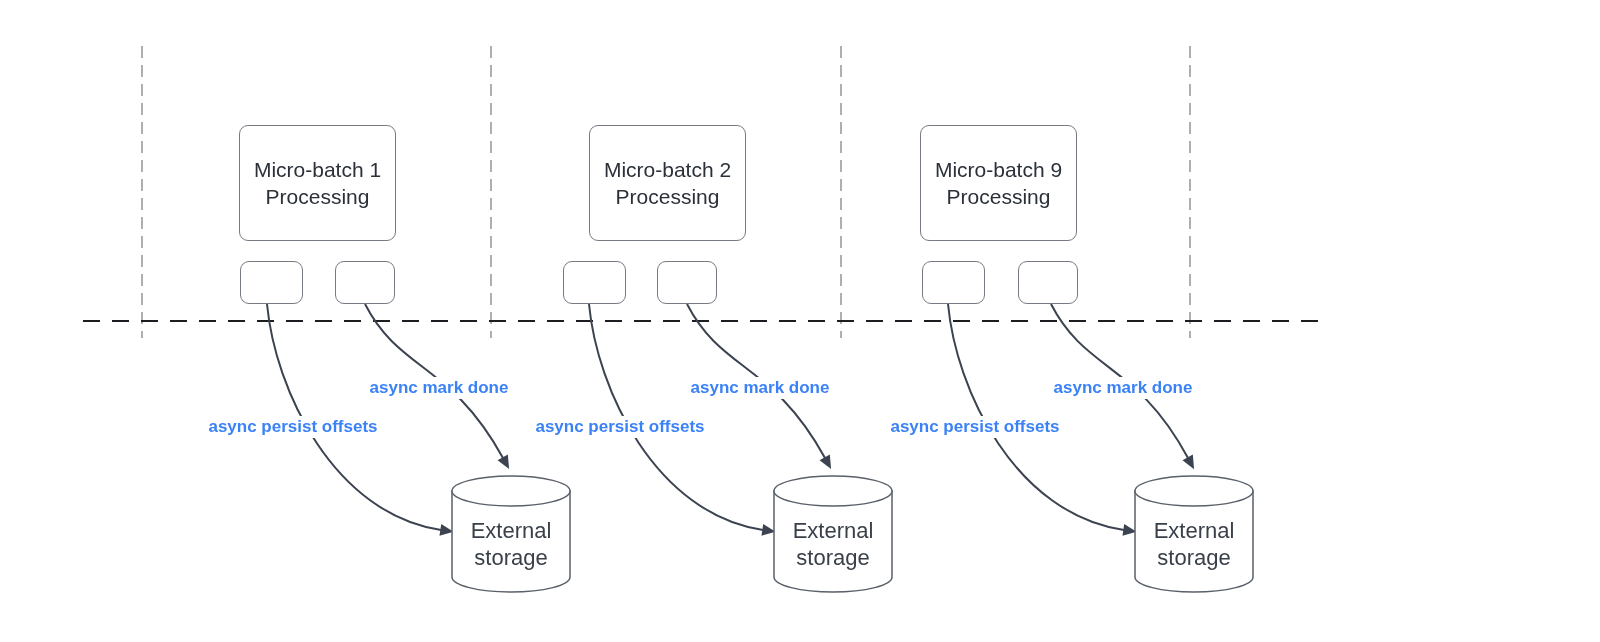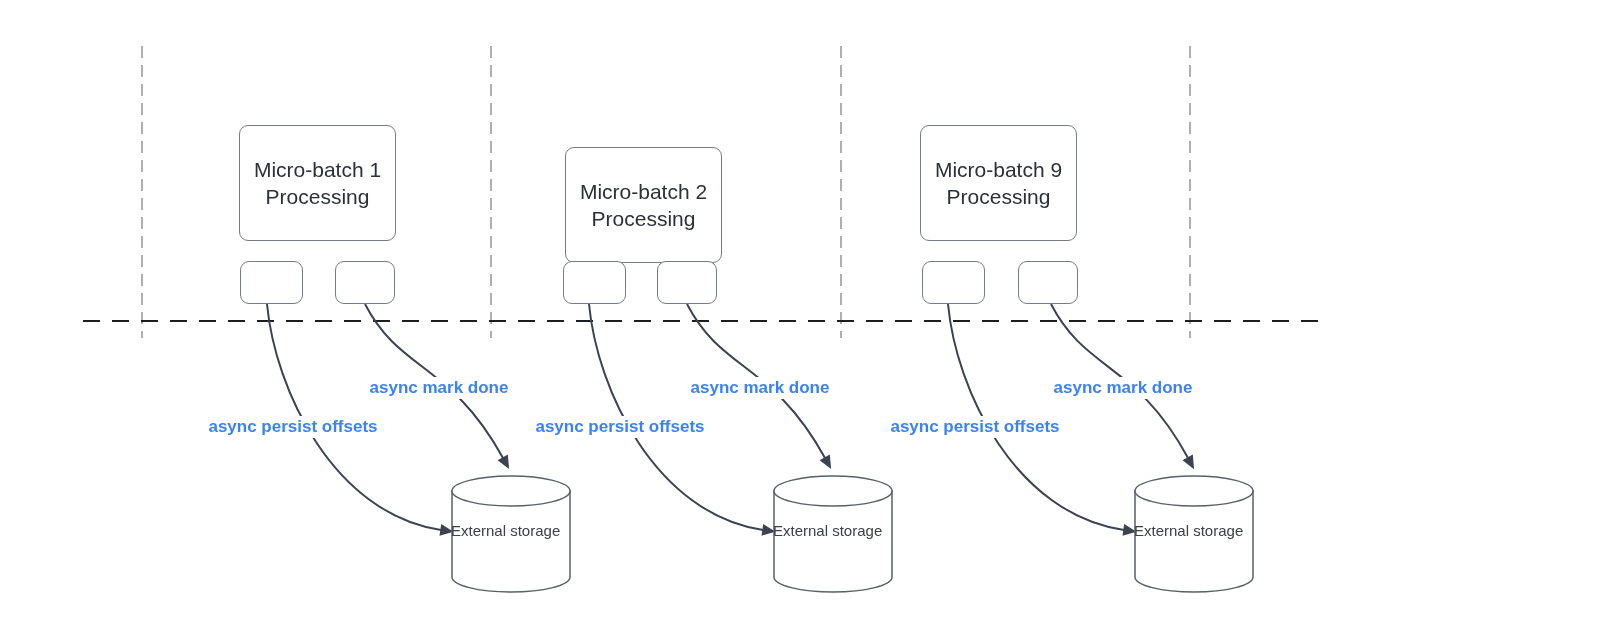--- a/index.html
+++ b/index.html
@@ -21,22 +21,22 @@
   }
   .bigbox{width:157px;height:116px;top:125px;padding:0 6px;}
   .smallbox{width:63px;height:43px;top:261px;}
   .smallbox.b{width:60px;}
   .edge-label{
     position:absolute;transform:translateX(-50%);white-space:nowrap;
     background:#ffffff;padding:0 3px;
     font-size:17px;font-weight:bold;color:#3b82f6;line-height:22px;
   }
   .storage-label{
-    position:absolute;transform:translateX(-50%);
-    font-size:15px;line-height:27px;color:#3a4049;white-space:pre-line;width:120px;
+    position:absolute;transform:translateX(-50%);text-align:center;
+    font-size:22px;line-height:27px;color:#3a4049;white-space:pre-line;width:120px;
   }
   .time-label{
     position:absolute;font-size:21px;color:#3a4049;white-space:nowrap;margin-top:32px;
   }
 </style>
 </head>
 <body>
 
 <div class="canvas">
 
@@ -79,21 +79,21 @@
     </g>
   </svg>
 
   <div class="node bigbox" style="left:239px;">Micro-batch 1 Processing</div>
   <div class="node smallbox" style="left:240px;"></div>
   <div class="node smallbox b" style="left:335px;"></div>
   <div class="edge-label" style="left:293px;top:416px;">async persist offsets</div>
   <div class="edge-label" style="left:439px;top:377px;">async mark done</div>
   <div class="storage-label" style="left:511px;top:517px;">External storage</div>
 
-  <div class="node bigbox" style="left:565px;margin-top:22px;">Micro-batch 2 Processing</div>
+  <div class="node bigbox" style="left:589px;">Micro-batch 2 Processing</div>
   <div class="node smallbox" style="left:563px;"></div>
   <div class="node smallbox b" style="left:657px;"></div>
   <div class="edge-label" style="left:620px;top:416px;">async persist offsets</div>
   <div class="edge-label" style="left:760px;top:377px;">async mark done</div>
   <div class="storage-label" style="left:833px;top:517px;">External storage</div>
 
   <div class="node bigbox" style="left:920px;">Micro-batch 9 Processing</div>
   <div class="node smallbox" style="left:922px;"></div>
   <div class="node smallbox b" style="left:1018px;"></div>
   <div class="edge-label" style="left:975px;top:416px;">async persist offsets</div>

